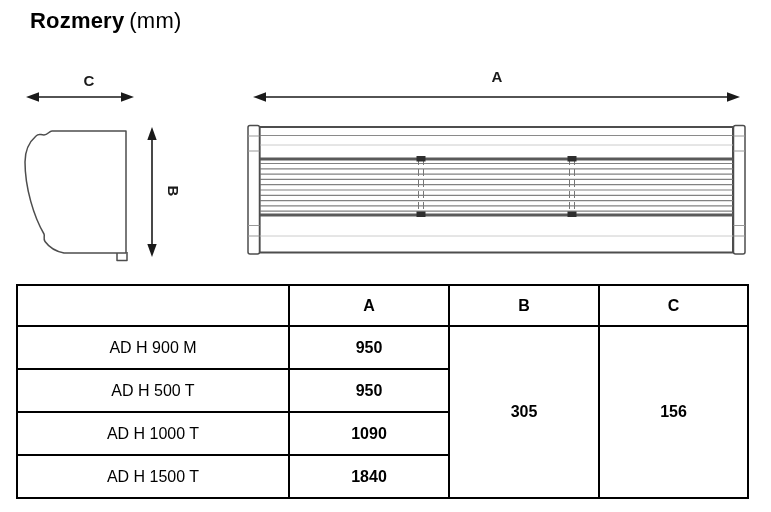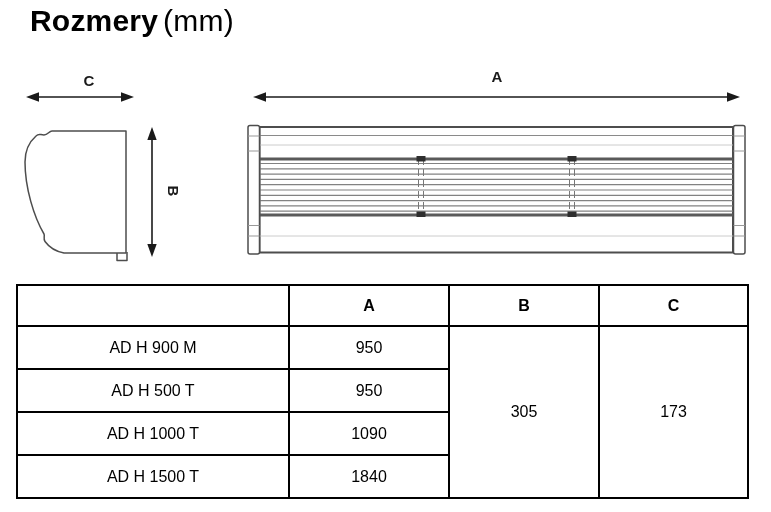--- a/index.html
+++ b/index.html
@@ -6,21 +6,21 @@
   body {
     width:771px; height:512px;
     background:#ffffff;
     font-family:"Liberation Sans", sans-serif;
     position:relative;
     overflow:hidden;
     color:#000;
   }
   .title {
     position:absolute; left:30px; top:8px;
-    font-size:30px; line-height:26px; letter-spacing:0.2px;
+    font-size:22px; line-height:26px; letter-spacing:0.2px;
   }
   .title-main { font-weight:700; }
   .title-unit { font-weight:400; margin-left:5px; }
 
   svg.diagram { position:absolute; left:0; top:55px; display:block; }
 
   .dim-label {
     font-family:"Liberation Sans", sans-serif;
     font-size:15px; font-weight:700;
     fill:#1a1a1a; text-anchor:middle;
@@ -31,21 +31,21 @@
     width:731px; height:213px;
     border-collapse:collapse; table-layout:fixed;
     font-size:16px; text-align:center;
   }
   table.dims th, table.dims td {
     border:2px solid #000;
     padding:0; vertical-align:middle;
   }
   table.dims th { font-weight:700; }
   td.model { font-weight:400; }
-  td.val  { font-weight:400; }
+  td.val  { font-weight:700; }
   tr.hdr  { height:41px; }
   tr.data { height:43px; }
 </style>
 </head>
 <body>
 
 <div class="title">
   <span class="title-main">Rozmery</span><span class="title-unit">(mm)</span>
 </div>
 
@@ -129,21 +129,21 @@
       <th>A</th>
       <th>B</th>
       <th>C</th>
     </tr>
   </thead>
   <tbody>
     <tr class="data">
       <td class="model">AD H 900 M</td>
       <td class="val">950</td>
       <td class="val" rowspan="4">305</td>
-      <td class="val" rowspan="4">173</td>
+      <td class="val" rowspan="4">156</td>
     </tr>
     <tr class="data">
       <td class="model">AD H 500 T</td>
       <td class="val">950</td>
     </tr>
     <tr class="data">
       <td class="model">AD H 1000 T</td>
       <td class="val">1090</td>
     </tr>
     <tr class="data">

